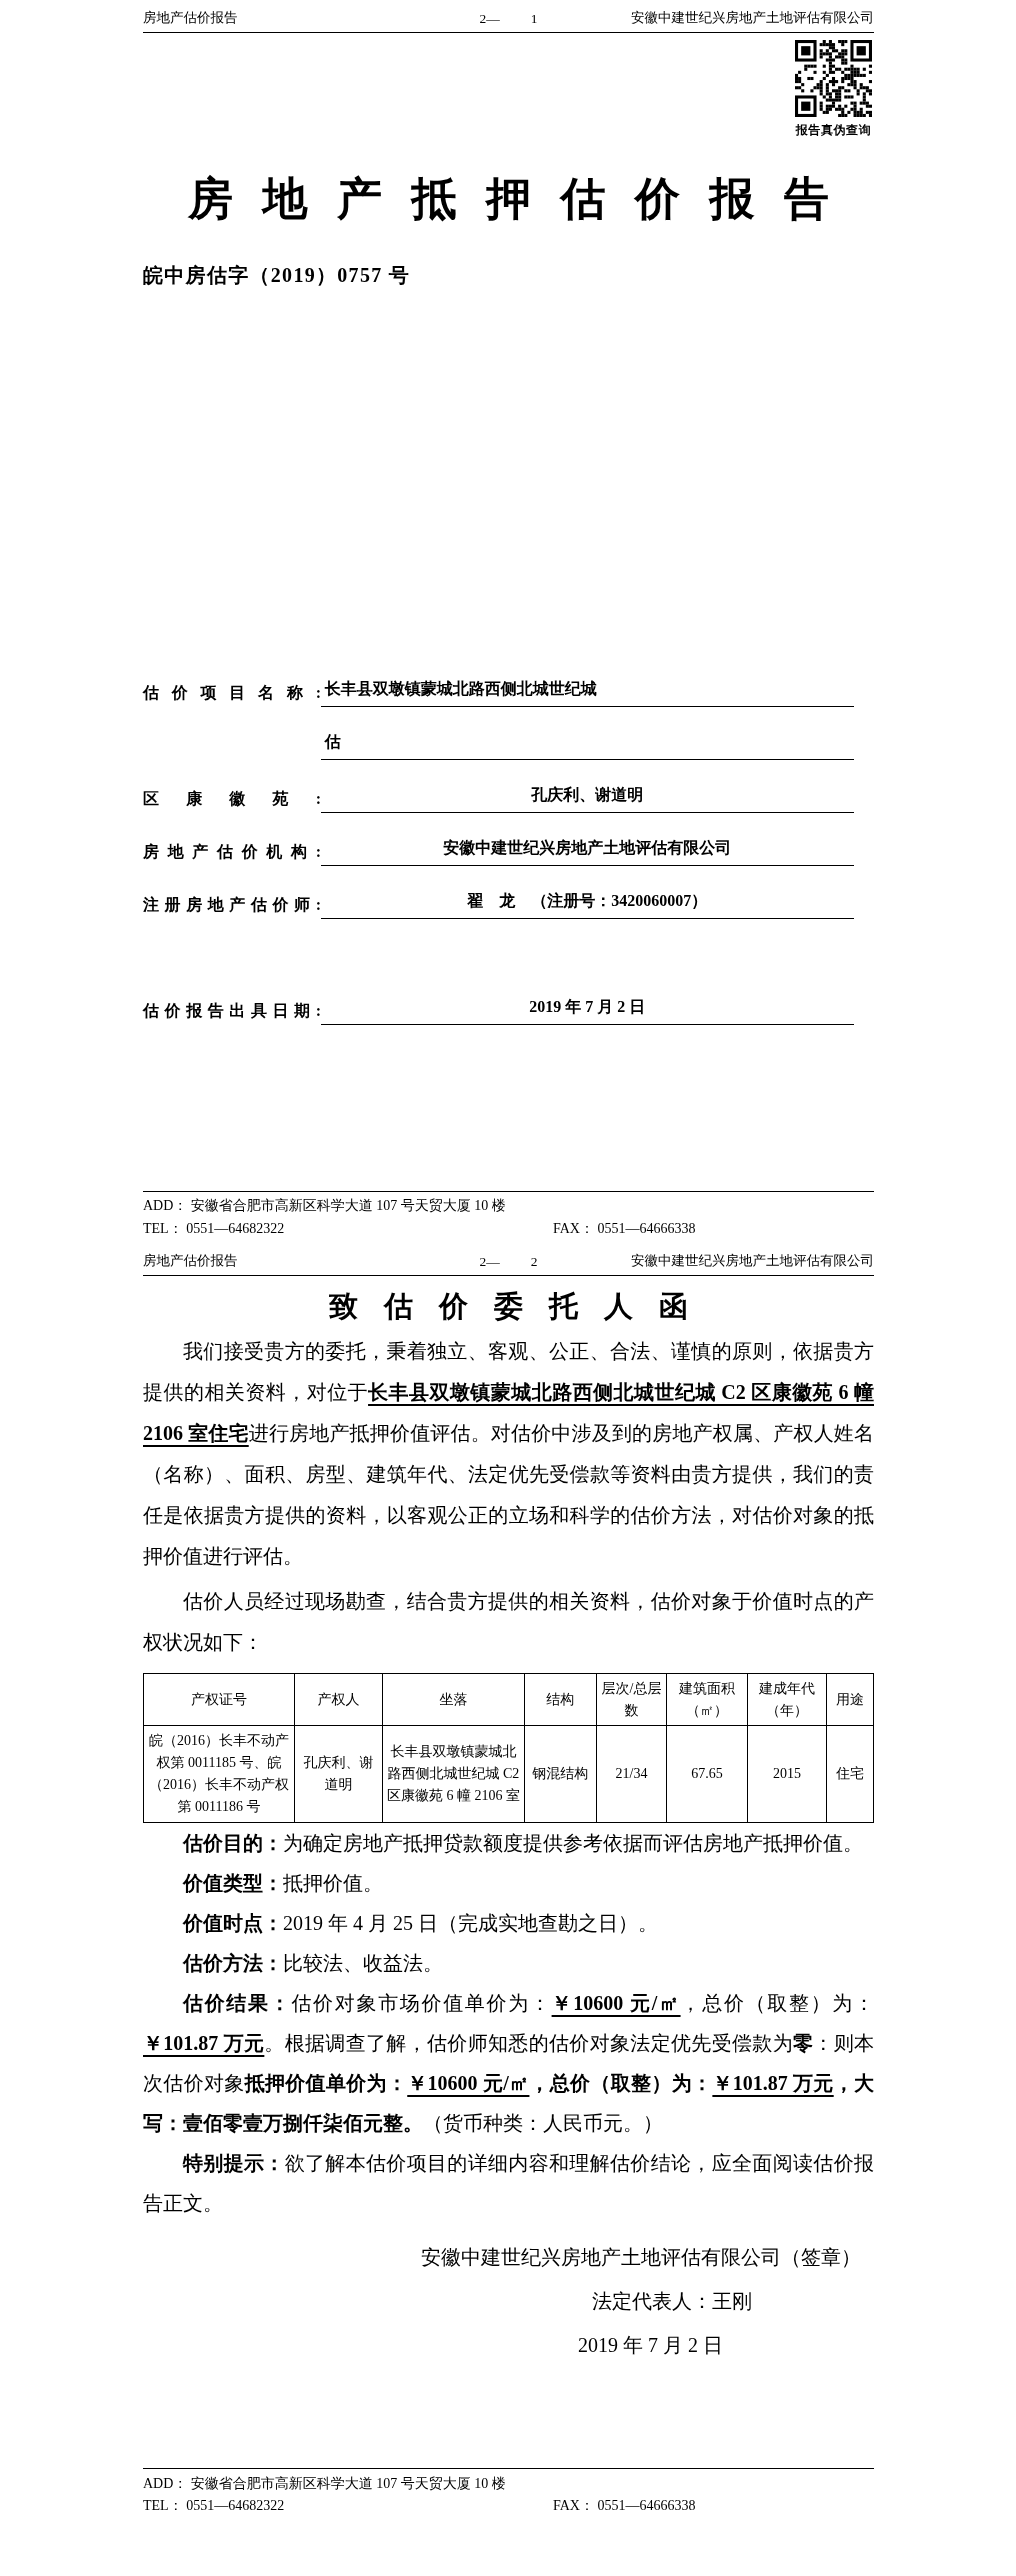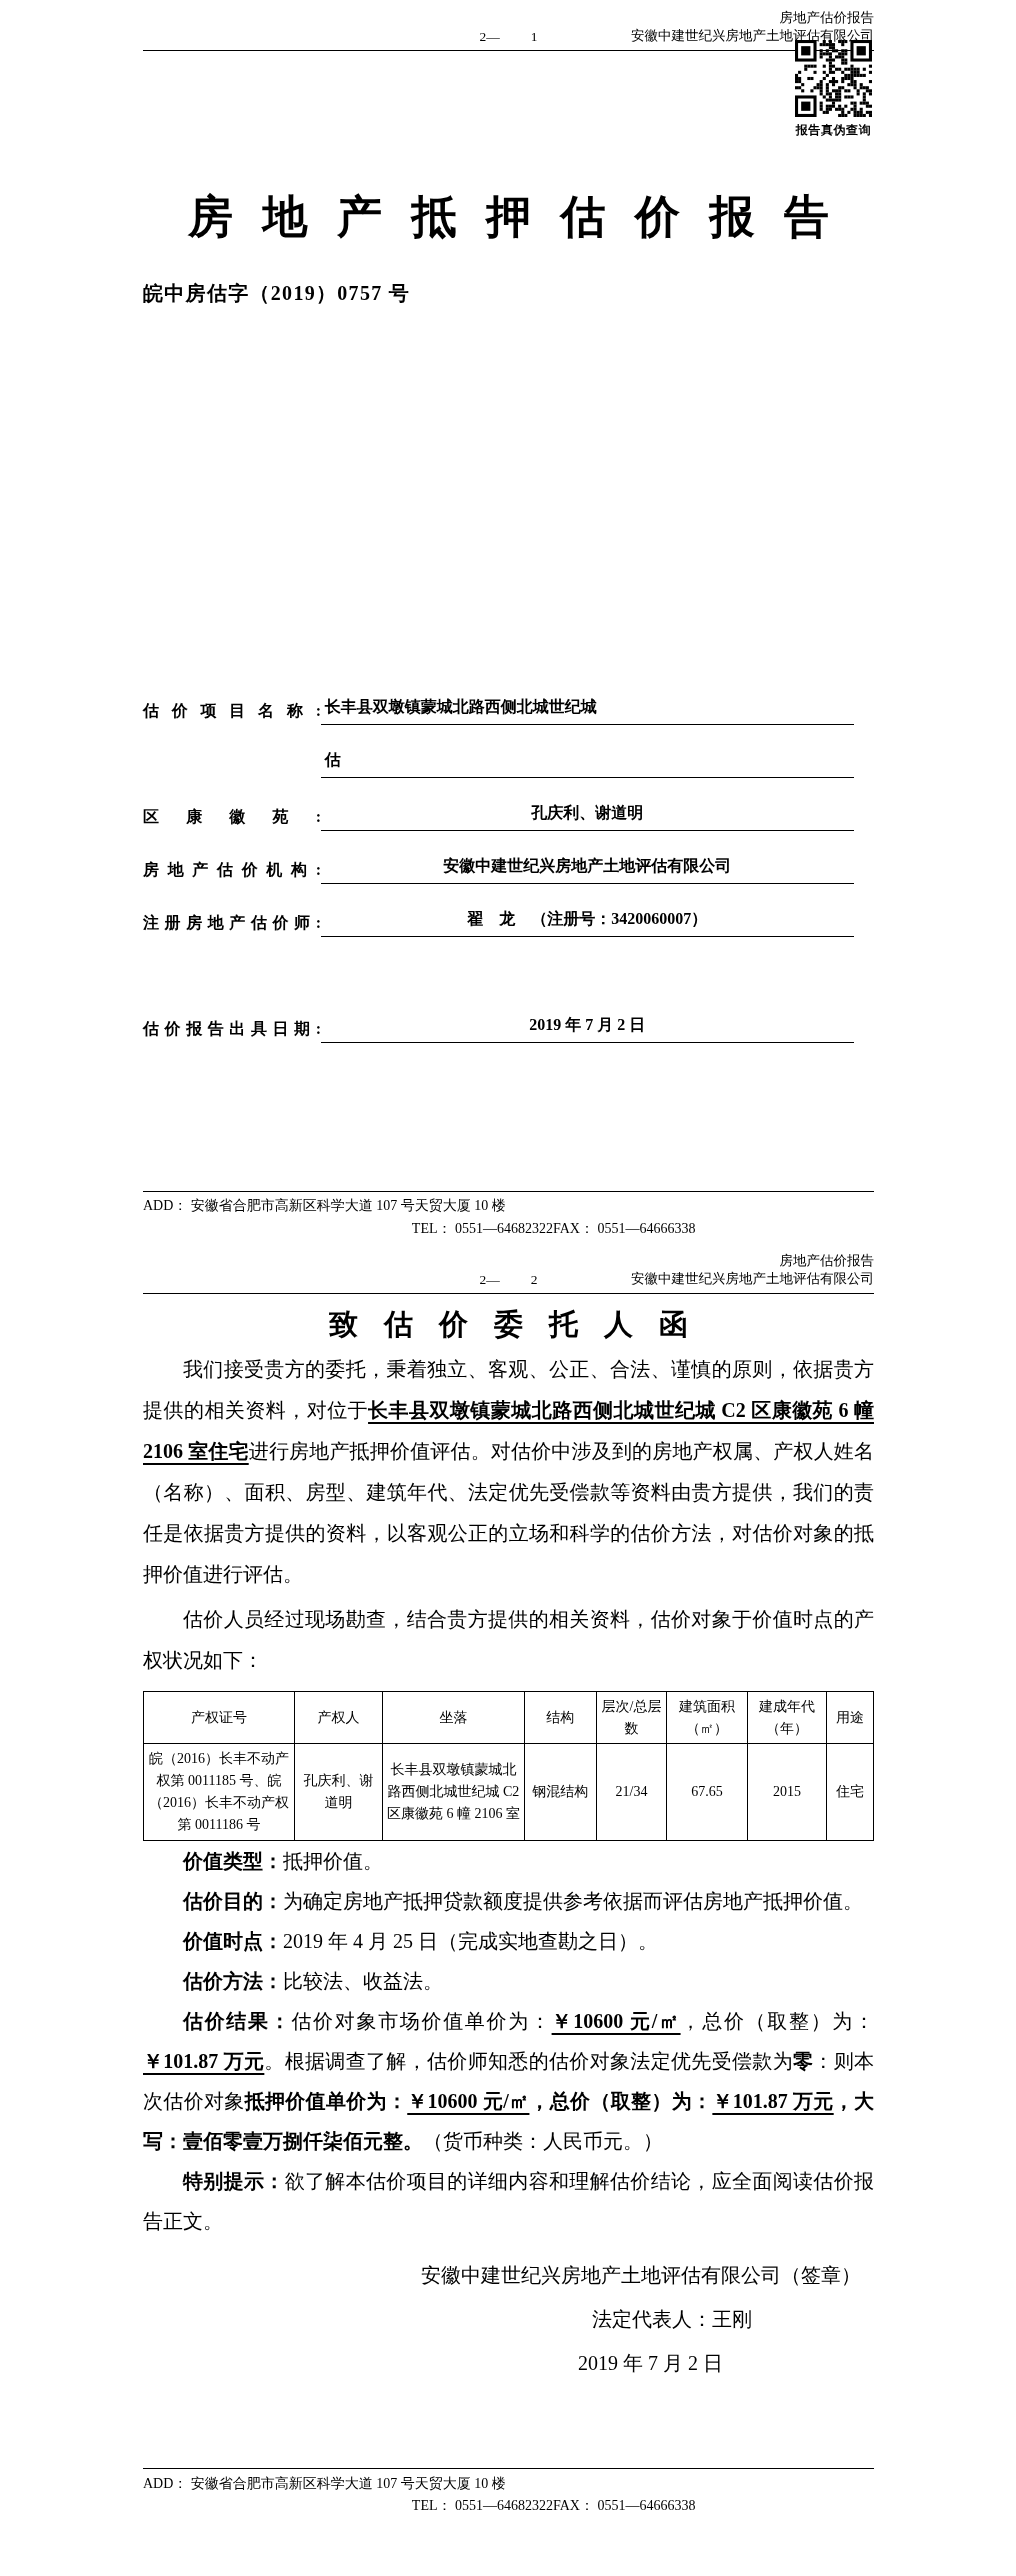--- a/index.html
+++ b/index.html
@@ -8,29 +8,29 @@
     width:1017px; height:2576px;
     font-family:"Liberation Serif","DejaVu Serif",serif;
     color:#000; overflow:hidden; position:relative;
   }
   .page { position:relative; padding:0 143px; overflow:hidden; }
   .page1 { height:1243px; }
   .page2 { height:1333px; }
 
   
   .page-header {
-    display:flex; justify-content:flex-start; align-items:flex-end;
+    display:flex; justify-content:space-between; align-items:flex-end;
     padding-top:9px; padding-bottom:4.5px; border-bottom:1.3px solid #000;
-    font-size:13.5px; position:relative;flex-direction:column;
+    font-size:13.5px; position:relative;
   }
   .header-center { position:absolute; left:50%; transform:translateX(-50%); display:flex; gap:31px; bottom:4.5px; }
   .page-footer { position:absolute; left:143px; right:143px; border-top:1.3px solid #000; padding-top:5.8px; font-size:14px; }
   .page1 .page-footer { bottom:5.1px; }
   .page2 .page-footer { bottom:61px; }
-  .footer-line2 { display:flex; margin-top:4.5px;text-align:right; }
+  .footer-line2 { display:flex; margin-top:4.5px; }
   .footer-tel { width:410px; }
 
   
   .qr-block { position:absolute; top:40px; right:143px; width:81px; text-align:center; }
   .qr-block svg { width:77px; height:77px; display:block; margin:0 auto; }
   .qr-caption { font-size:12px; font-weight:bold; margin-top:5.1px; letter-spacing:0.6px; white-space:nowrap; }
 
   
   .report-title { margin-top:136px; text-align:center; font-size:45px; font-weight:bold; letter-spacing:29.5px; text-indent:29.5px; white-space:nowrap; }
   .report-number { margin-top:33px; text-align:left; font-size:20px; font-weight:bold; letter-spacing:1.3px; }
@@ -376,22 +376,22 @@
         <td>长丰县双墩镇蒙城北路西侧北城世纪城 C2 区康徽苑 6 幢 2106 室</td>
         <td>钢混结构</td>
         <td>21/34</td>
         <td>67.65</td>
         <td>2015</td>
         <td>住宅</td>
       </tr>
     </tbody>
   </table>
 
+  <p class="item"><span class="b">估价目的：</span><span>为确定房地产抵押贷款额度提供参考依据而评估房地产抵押价值。</span></p>
   <p class="item"><span class="b">价值类型：</span><span>抵押价值。</span></p>
-  <p class="item"><span class="b">估价目的：</span><span>为确定房地产抵押贷款额度提供参考依据而评估房地产抵押价值。</span></p>
   <p class="item"><span class="b">价值时点：</span><span>2019 年 4 月 25 日（完成实地查勘之日）。</span></p>
   <p class="item"><span class="b">估价方法：</span><span>比较法、收益法。</span></p>
   <p class="item"><span class="b">估价结果：</span><span>估价对象市场价值单价为：</span><span class="b u">￥10600 元/㎡</span><span>，总价（取整）为：</span><span class="b u">￥101.87 万元</span><span>。根据调查了解，估价师知悉的估价对象法定优先受偿款为</span><span class="b">零</span><span>：则本次估价对象</span><span class="b">抵押价值单价为：</span><span class="b u">￥10600 元/㎡</span><span class="b">，总价（取整）为：</span><span class="b u">￥101.87 万元</span><span class="b">，大写：壹佰零壹万捌仟柒佰元整。</span><span>（货币种类：人民币元。）</span></p>
   <p class="item"><span class="b">特别提示：</span><span>欲了解本估价项目的详细内容和理解估价结论，应全面阅读估价报告正文。</span></p>
 
   <div class="signature">
     <div class="sig-company">安徽中建世纪兴房地产土地评估有限公司（签章）</div>
     <div class="sig-rep">法定代表人：王刚</div>
     <div class="sig-date">2019 年 7 月 2 日</div>
   </div>

